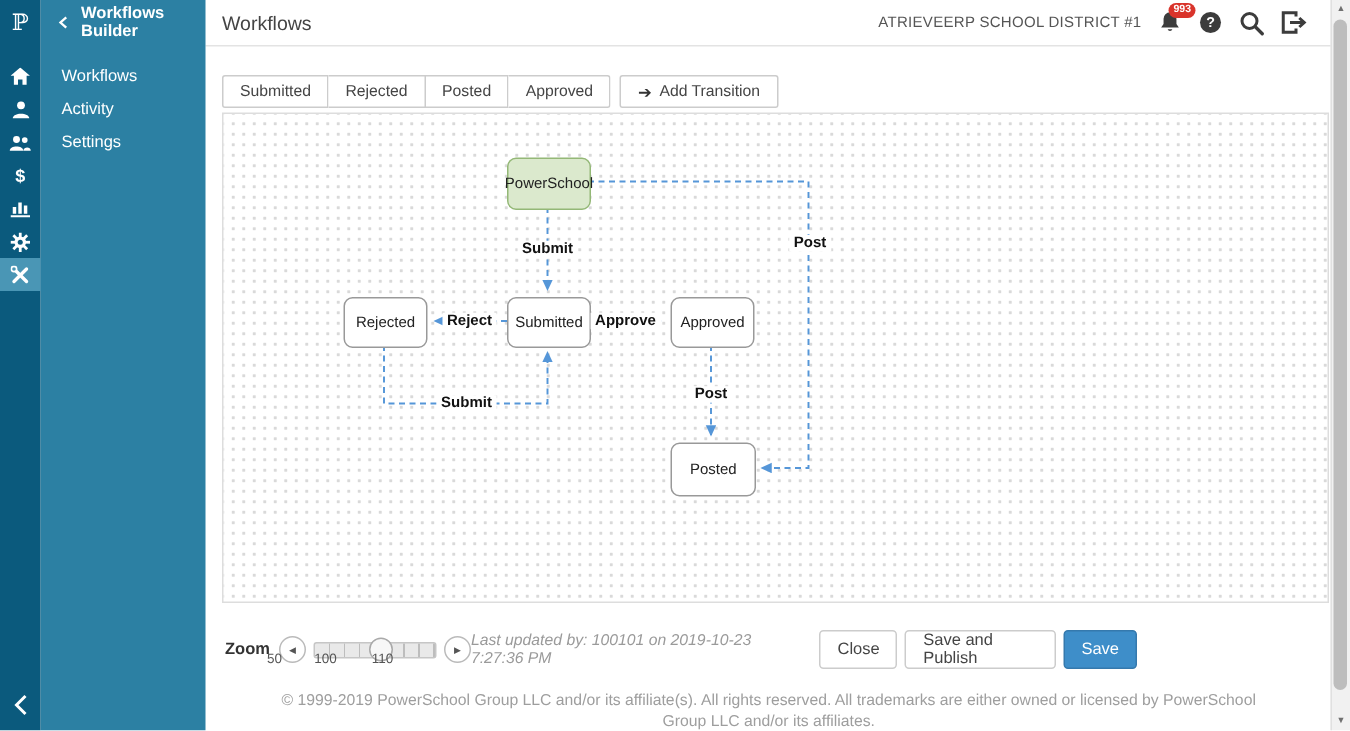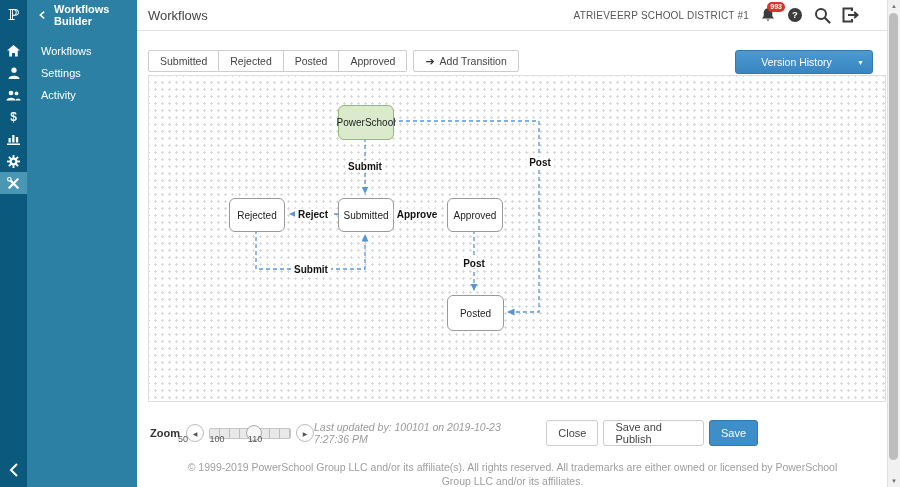--- a/index.html
+++ b/index.html
@@ -18,21 +18,21 @@
 
   
   #sidebar{position:absolute;left:27px;top:0;width:110px;height:487px;background:#2c80a3;color:#fff;z-index:4;}
   #sidebar-header{height:30px;display:flex;align-items:center;gap:9px;padding-left:12px;font-size:11px;font-weight:bold;}
   .side-item{height:22px;display:flex;align-items:center;padding-left:14px;font-size:11px;cursor:pointer;}
   .side-item.first{margin-top:10px;}
 
   
   #topbar{position:absolute;left:137px;top:0;width:751px;height:30px;background:#fff;border-bottom:1px solid #e3e3e3;display:flex;align-items:center;z-index:3;}
   #page-title{font-size:13px;color:#444;padding-left:11px;}
-  #topbar-right{margin-left:auto;display:flex;align-items:center;gap:11px;padding-right:28px;}
+  #topbar-right{margin-left:auto;display:flex;align-items:center;gap:11px;padding-right:16px;}
   #district{font-size:10px;color:#555;letter-spacing:.2px;}
   .tb-icon{position:relative;display:flex;align-items:center;justify-content:center;cursor:pointer;}
   #notif-badge{position:absolute;top:-5px;right:-9px;background:#d9342b;color:#fff;font-size:7px;font-weight:bold;padding:1px 3px;border-radius:7px;line-height:1.2;}
 
   
   #content{position:absolute;left:137px;top:31px;width:751px;height:456px;background:#fff;}
 
   
   #tab-row{position:absolute;left:11px;top:19px;display:flex;align-items:stretch;height:22px;}
   .wtab{display:flex;align-items:center;padding:0 11px;font-size:10.5px;color:#444;background:#fff;border:1px solid #ccc;border-left:none;cursor:pointer;}
@@ -157,24 +157,24 @@
     <div id="sidebar-header">
       <svg width="7" height="10" viewBox="0 0 7 10">
           <polyline points="6,1 1.5,5 6,9" fill="none" stroke="#fff" stroke-width="1.8"></polyline>
         </svg>
       <span>Workflows Builder</span>
     </div>
     <div class="side-item first">
         <span>Workflows</span>
       </div>
     <div class="side-item">
+        <span>Activity</span>
+      </div>
+    <div class="side-item">
         <span>Settings</span>
-      </div>
-    <div class="side-item">
-        <span>Activity</span>
       </div>
   </div>
 
   <div id="topbar">
     <div id="page-title">Workflows</div>
     <div id="topbar-right">
       <span id="district">ATRIEVEERP SCHOOL DISTRICT #1</span>
       <span class="tb-icon">
         <svg width="16" height="16" viewBox="0 0 16 16">
             <path d="M8 1.2 a4.3 4.3 0 0 1 4.3 4.3 V9 l1.6 2.4 H2.1 L3.7 9 V5.5 A4.3 4.3 0 0 1 8 1.2 Z" fill="#3c3c3c"></path>
@@ -218,24 +218,20 @@
         </div>
       <div class="wtab lasttab">
           <span>Approved</span>
         </div>
       <div id="add-transition">
         <span class="arr">➔</span>
         <span>Add Transition</span>
       </div>
     </div>
 
-    <div id="version-history">
-      <span class="vh-label">Version History</span>
-      <span class="vh-caret">▼</span>
-    </div>
 
     <div id="canvas">
       <svg id="edges" viewBox="0 0 736 325">
         <defs>
           <marker id="arrow" markerWidth="9" markerHeight="8" refX="6.5" refY="3.5" orient="auto" markerUnits="userSpaceOnUse">
             <path d="M0,0 L7.5,3.5 L0,7 Z" fill="#5596d8"></path>
           </marker>
         </defs>
         <g fill="none" stroke="#5596d8" stroke-width="1.3" stroke-dasharray="4 3">
           <path d="M216,62 V117" marker-end="url(#arrow)"></path>

